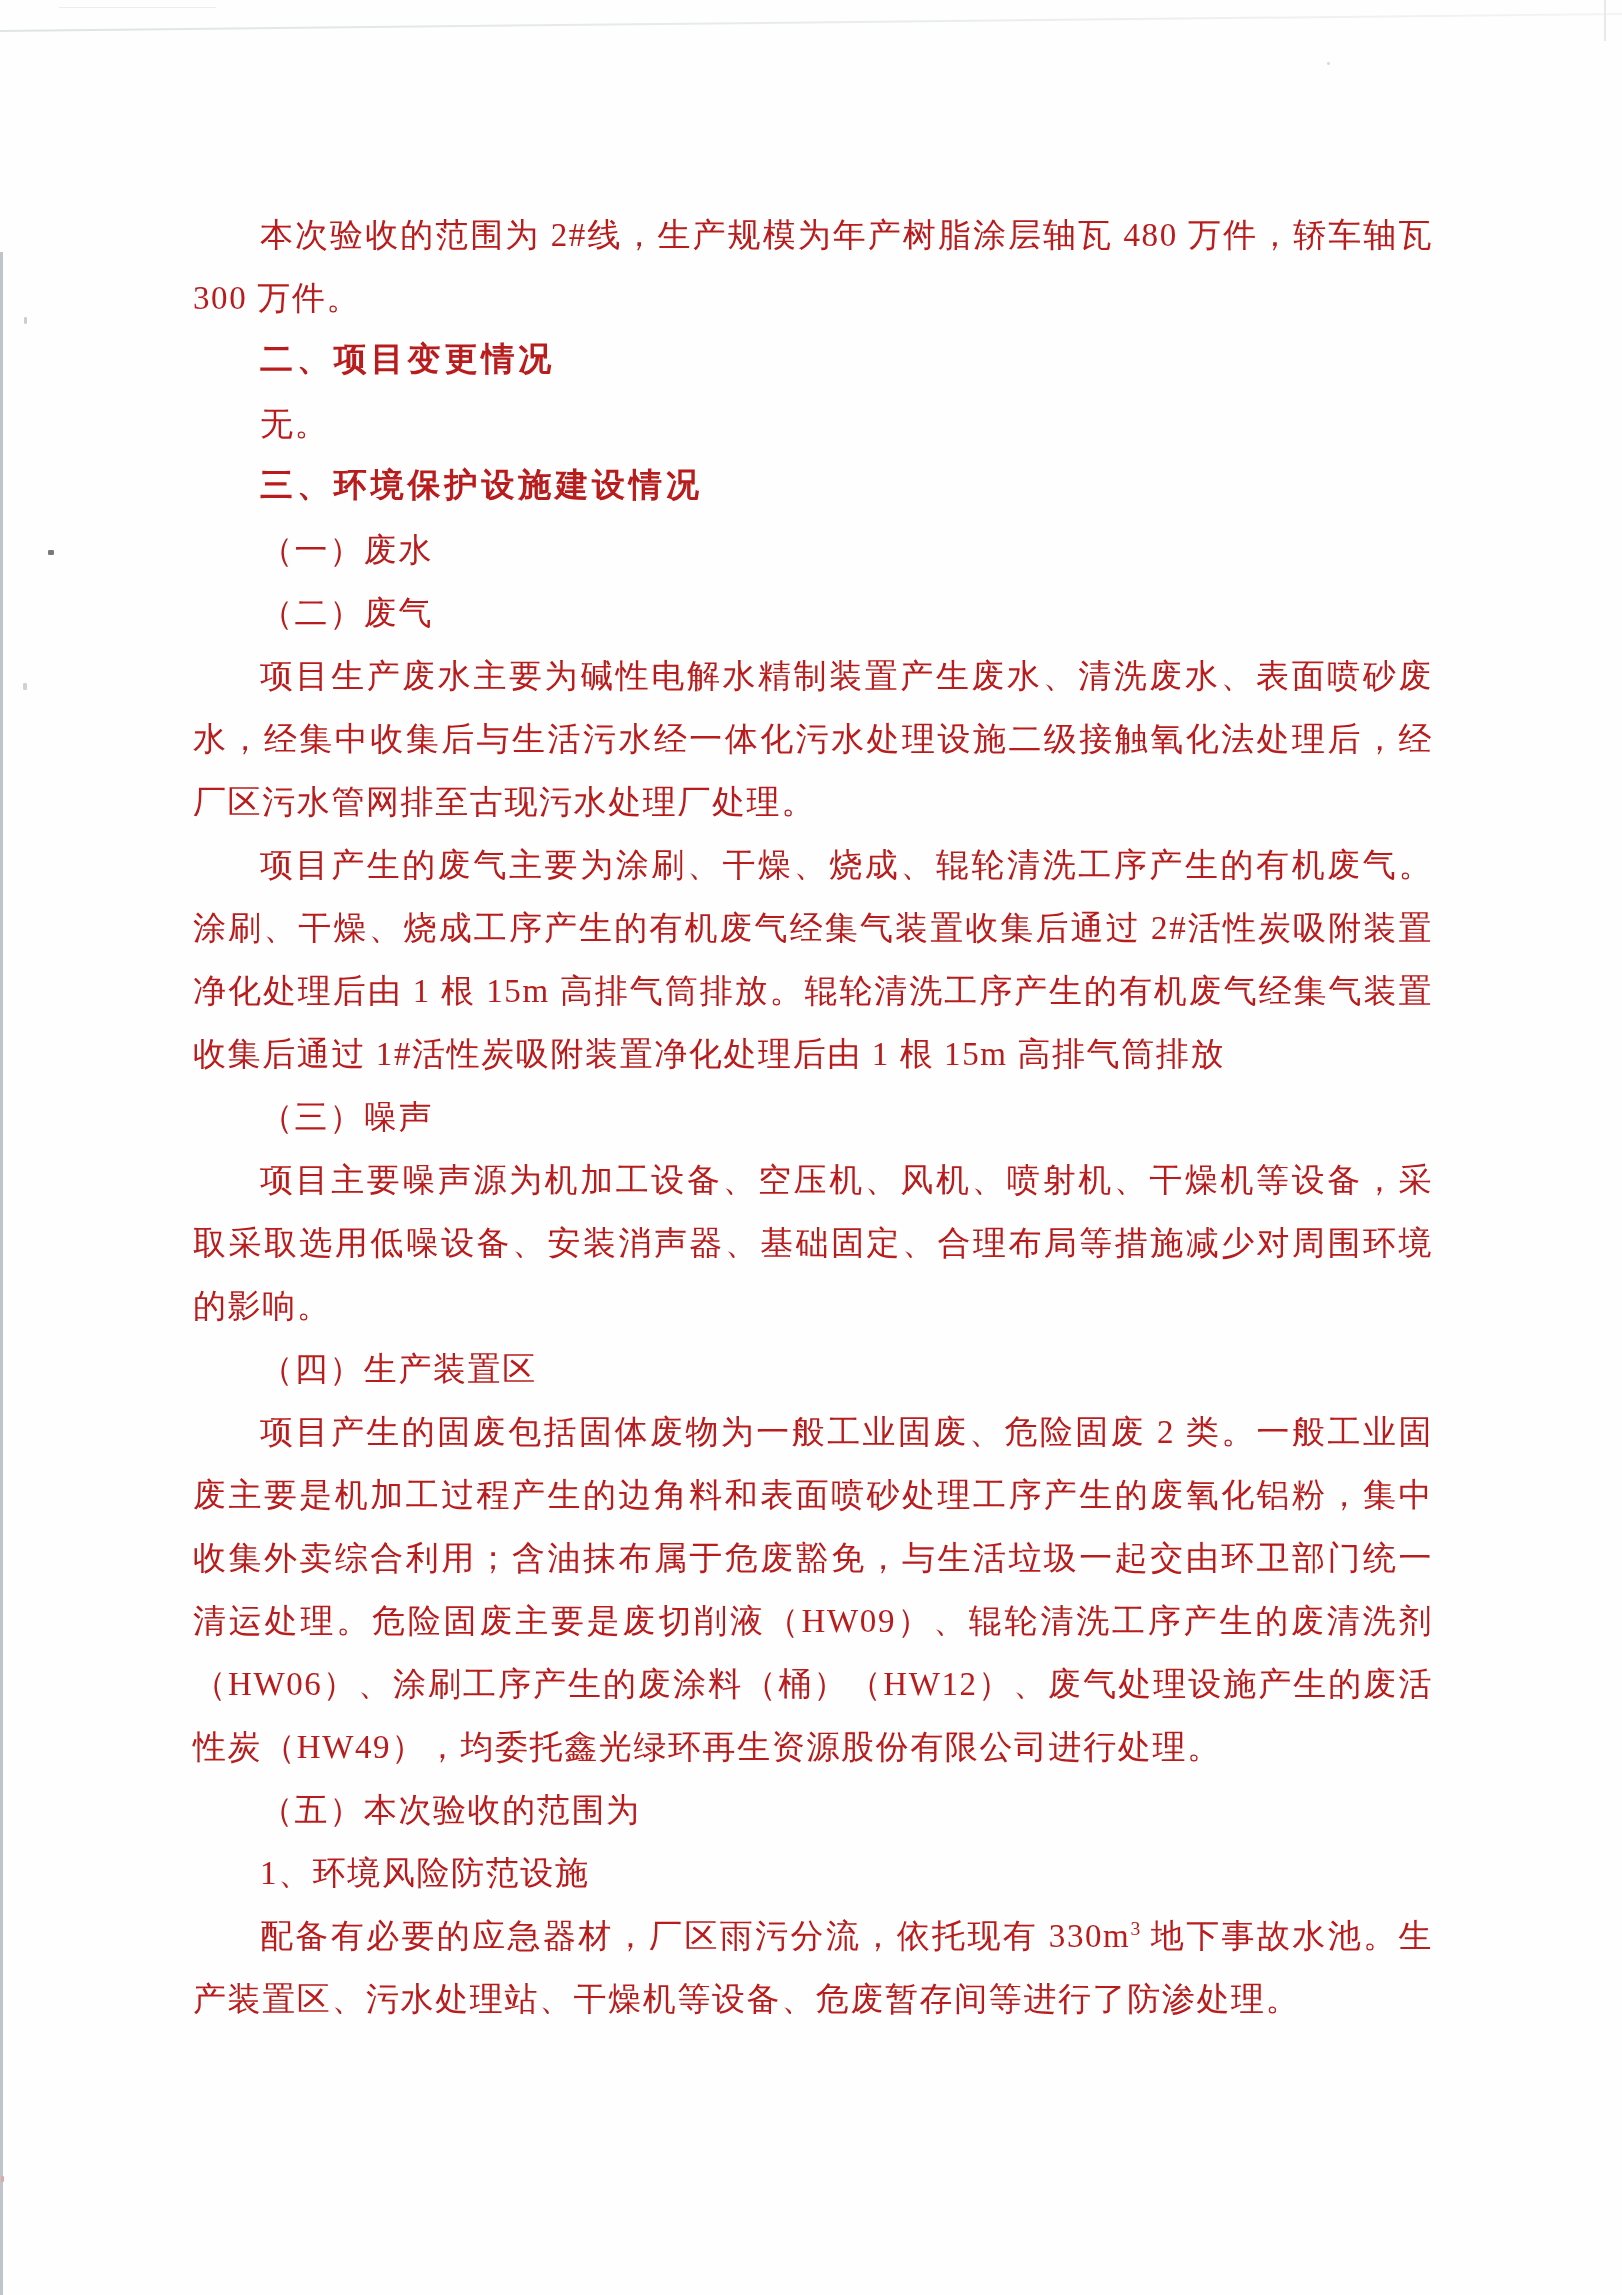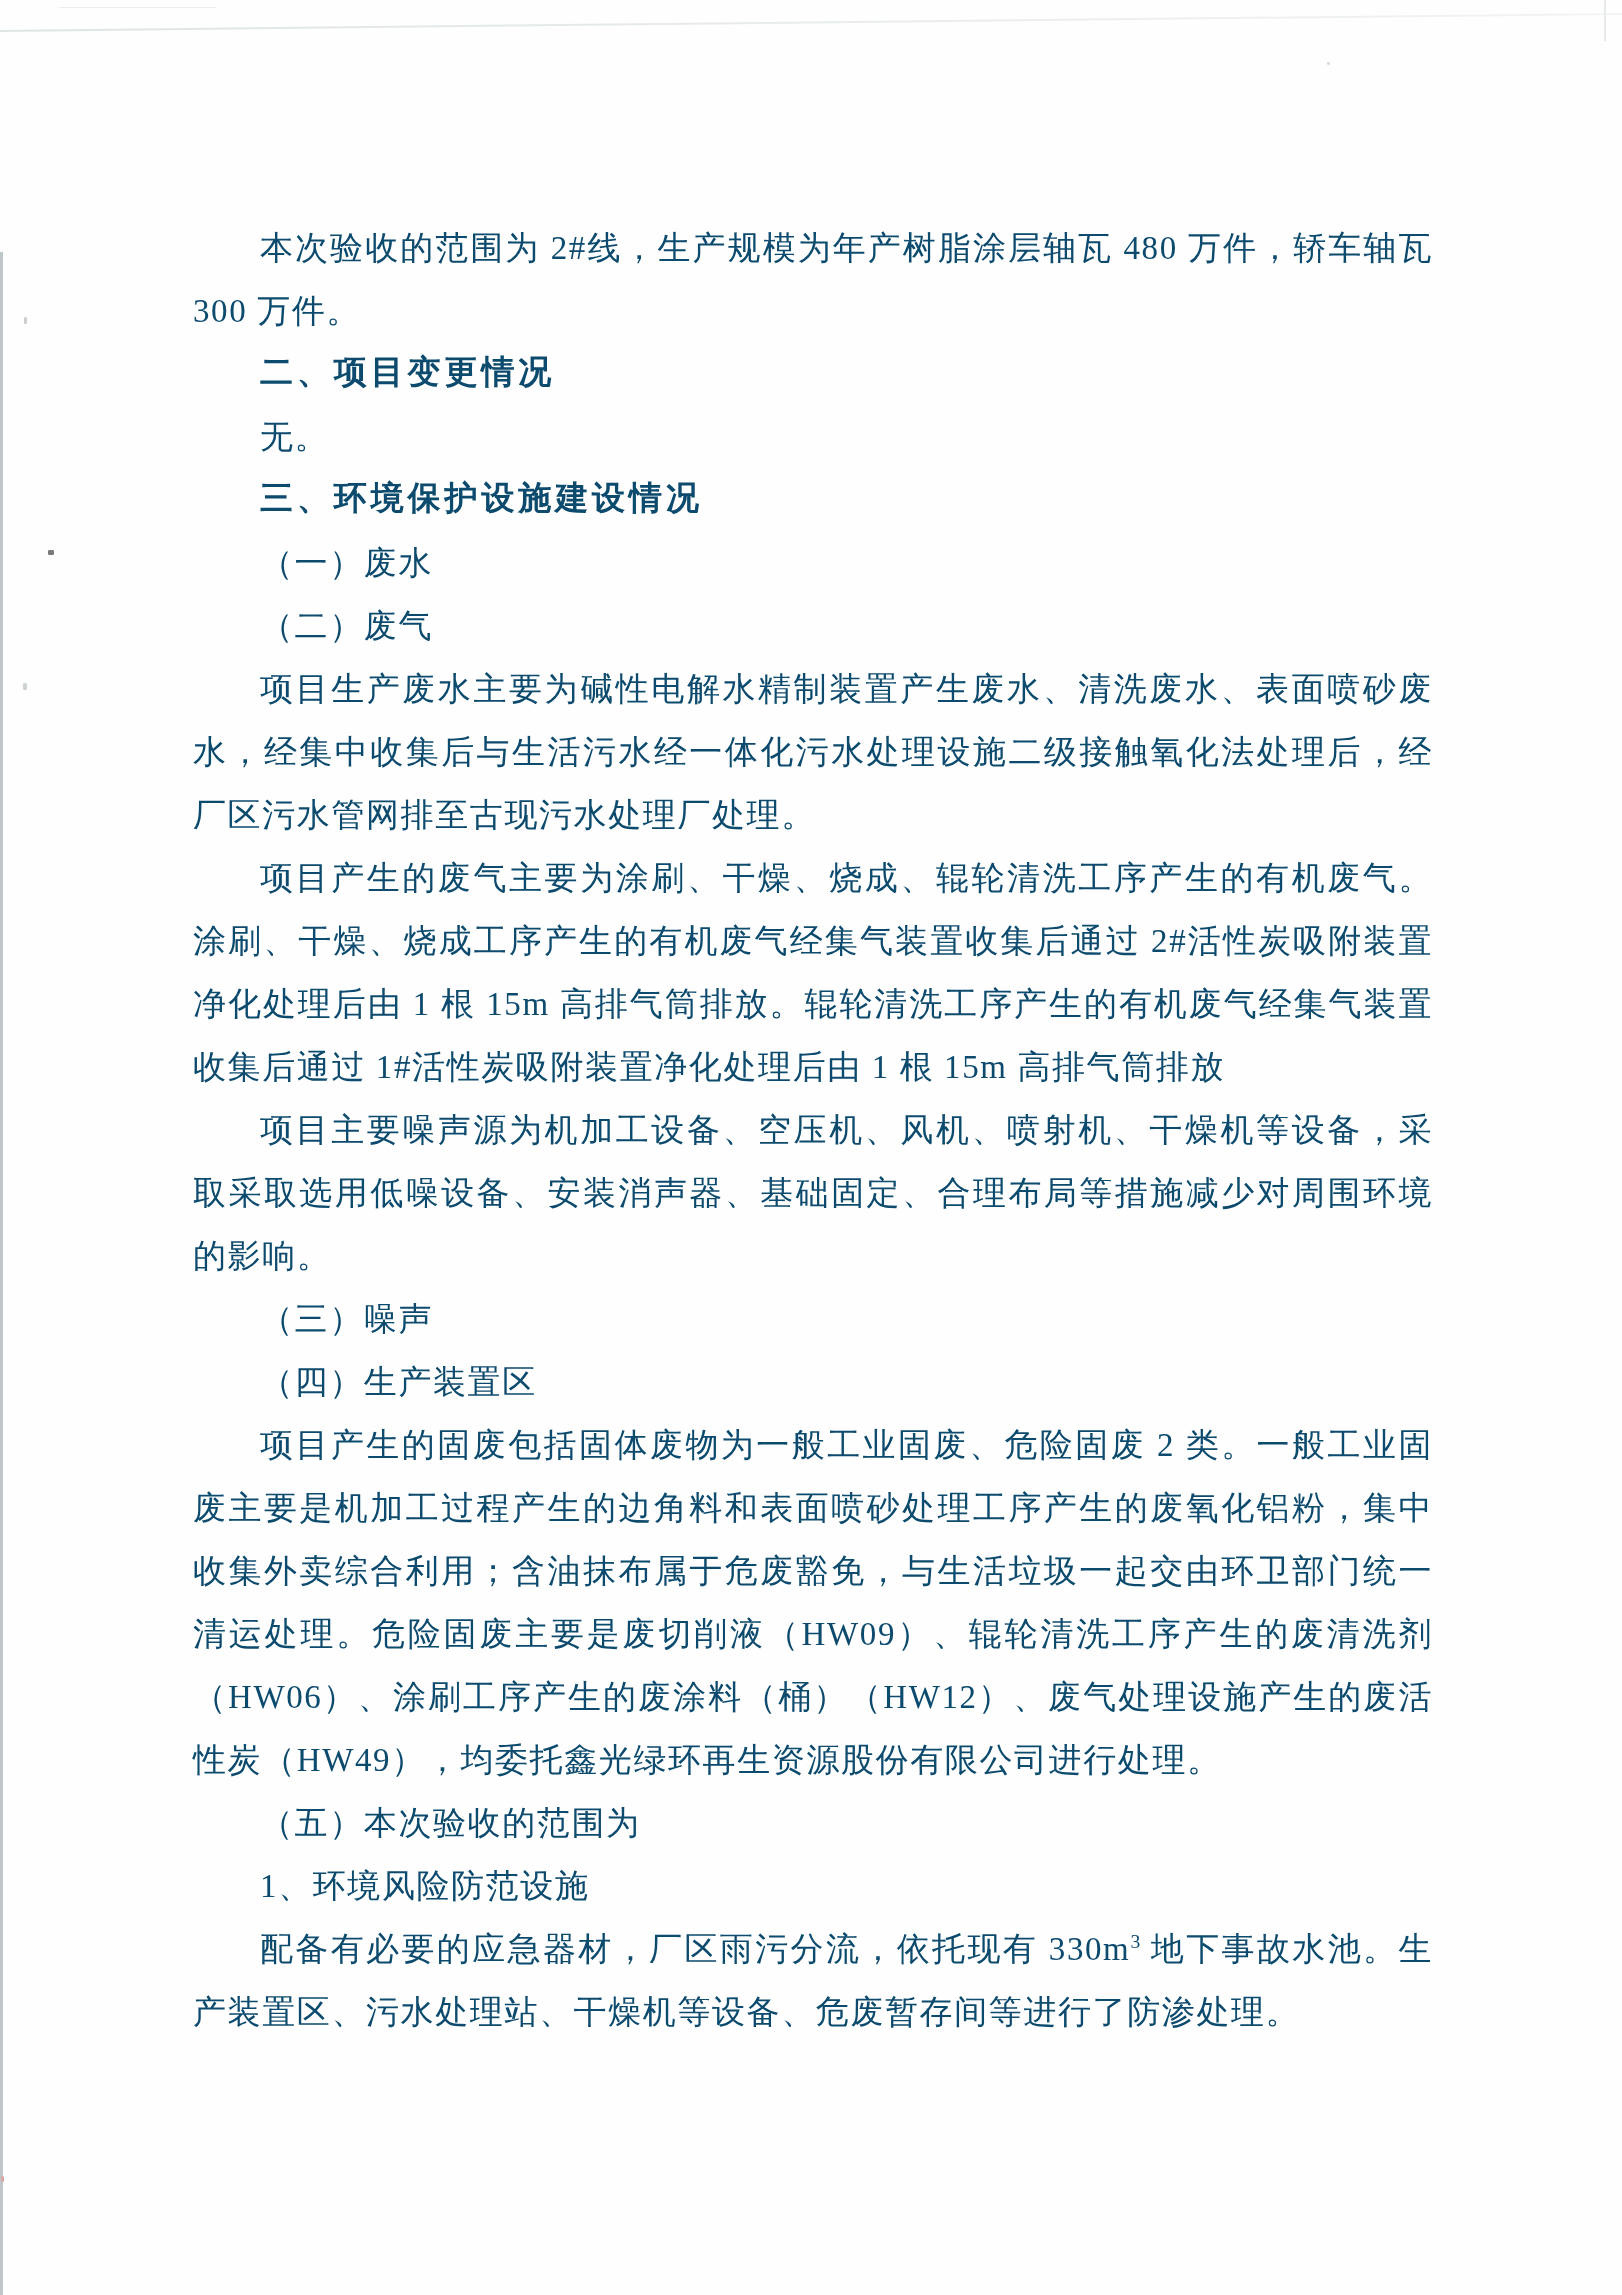--- a/index.html
+++ b/index.html
@@ -11,27 +11,27 @@
     position: relative;
     width: 1623px;
     height: 2295px;
     background: #fefefe;
     overflow: hidden;
   }
   
   .textblock {
     position: absolute;
     left: 193px;
-    top: 217px;
+    top: 204px;
     width: 1240px;
     font-family: "Liberation Serif", "DejaVu Serif", serif;
     font-size: 33px;
     line-height: 63px;
     letter-spacing: 1.6px;
-    color: #0c4a6e;
+    color: #b91c1c;
     text-align: justify;
   }
   .textblock p {
     margin: 0;
     padding: 0;
     text-indent: 67px;
   }
   .textblock p.heading {
     font-family: Liberation Mono, monospace;
     font-weight: 700;
@@ -103,22 +103,22 @@
 
   <div class="textblock">
     <p>本次验收的范围为 2#线，生产规模为年产树脂涂层轴瓦 480 万件，轿车轴瓦 300 万件。</p>
     <p class="heading">二、项目变更情况</p>
     <p>无。</p>
     <p class="heading">三、环境保护设施建设情况</p>
     <p>（一）废水</p>
     <p>（二）废气</p>
     <p>项目生产废水主要为碱性电解水精制装置产生废水、清洗废水、表面喷砂废水，经集中收集后与生活污水经一体化污水处理设施二级接触氧化法处理后，经厂区污水管网排至古现污水处理厂处理。</p>
     <p>项目产生的废气主要为涂刷、干燥、烧成、辊轮清洗工序产生的有机废气。涂刷、干燥、烧成工序产生的有机废气经集气装置收集后通过 2#活性炭吸附装置净化处理后由 1 根 15m 高排气筒排放。辊轮清洗工序产生的有机废气经集气装置收集后通过 1#活性炭吸附装置净化处理后由 1 根 15m 高排气筒排放</p>
+    <p>（三）噪声</p>
     <p>项目主要噪声源为机加工设备、空压机、风机、喷射机、干燥机等设备，采取采取选用低噪设备、安装消声器、基础固定、合理布局等措施减少对周围环境的影响。</p>
-    <p>（三）噪声</p>
     <p>（四）生产装置区</p>
     <p>项目产生的固废包括固体废物为一般工业固废、危险固废 2 类。一般工业固废主要是机加工过程产生的边角料和表面喷砂处理工序产生的废氧化铝粉，集中收集外卖综合利用；含油抹布属于危废豁免，与生活垃圾一起交由环卫部门统一清运处理。危险固废主要是废切削液（HW09）、辊轮清洗工序产生的废清洗剂（HW06）、涂刷工序产生的废涂料（桶）（HW12）、废气处理设施产生的废活性炭（HW49），均委托鑫光绿环再生资源股份有限公司进行处理。</p>
     <p>（五）本次验收的范围为</p>
     <p>1、环境风险防范设施</p>
     <p><span>配备有必要的应急器材，厂区雨污分流，依托现有 330m</span><sup>3</sup><span> 地下事故水池。生产装置区、污水处理站、干燥机等设备、危废暂存间等进行了防渗处理。</span></p>
   </div>
 
 </div>
 
 

